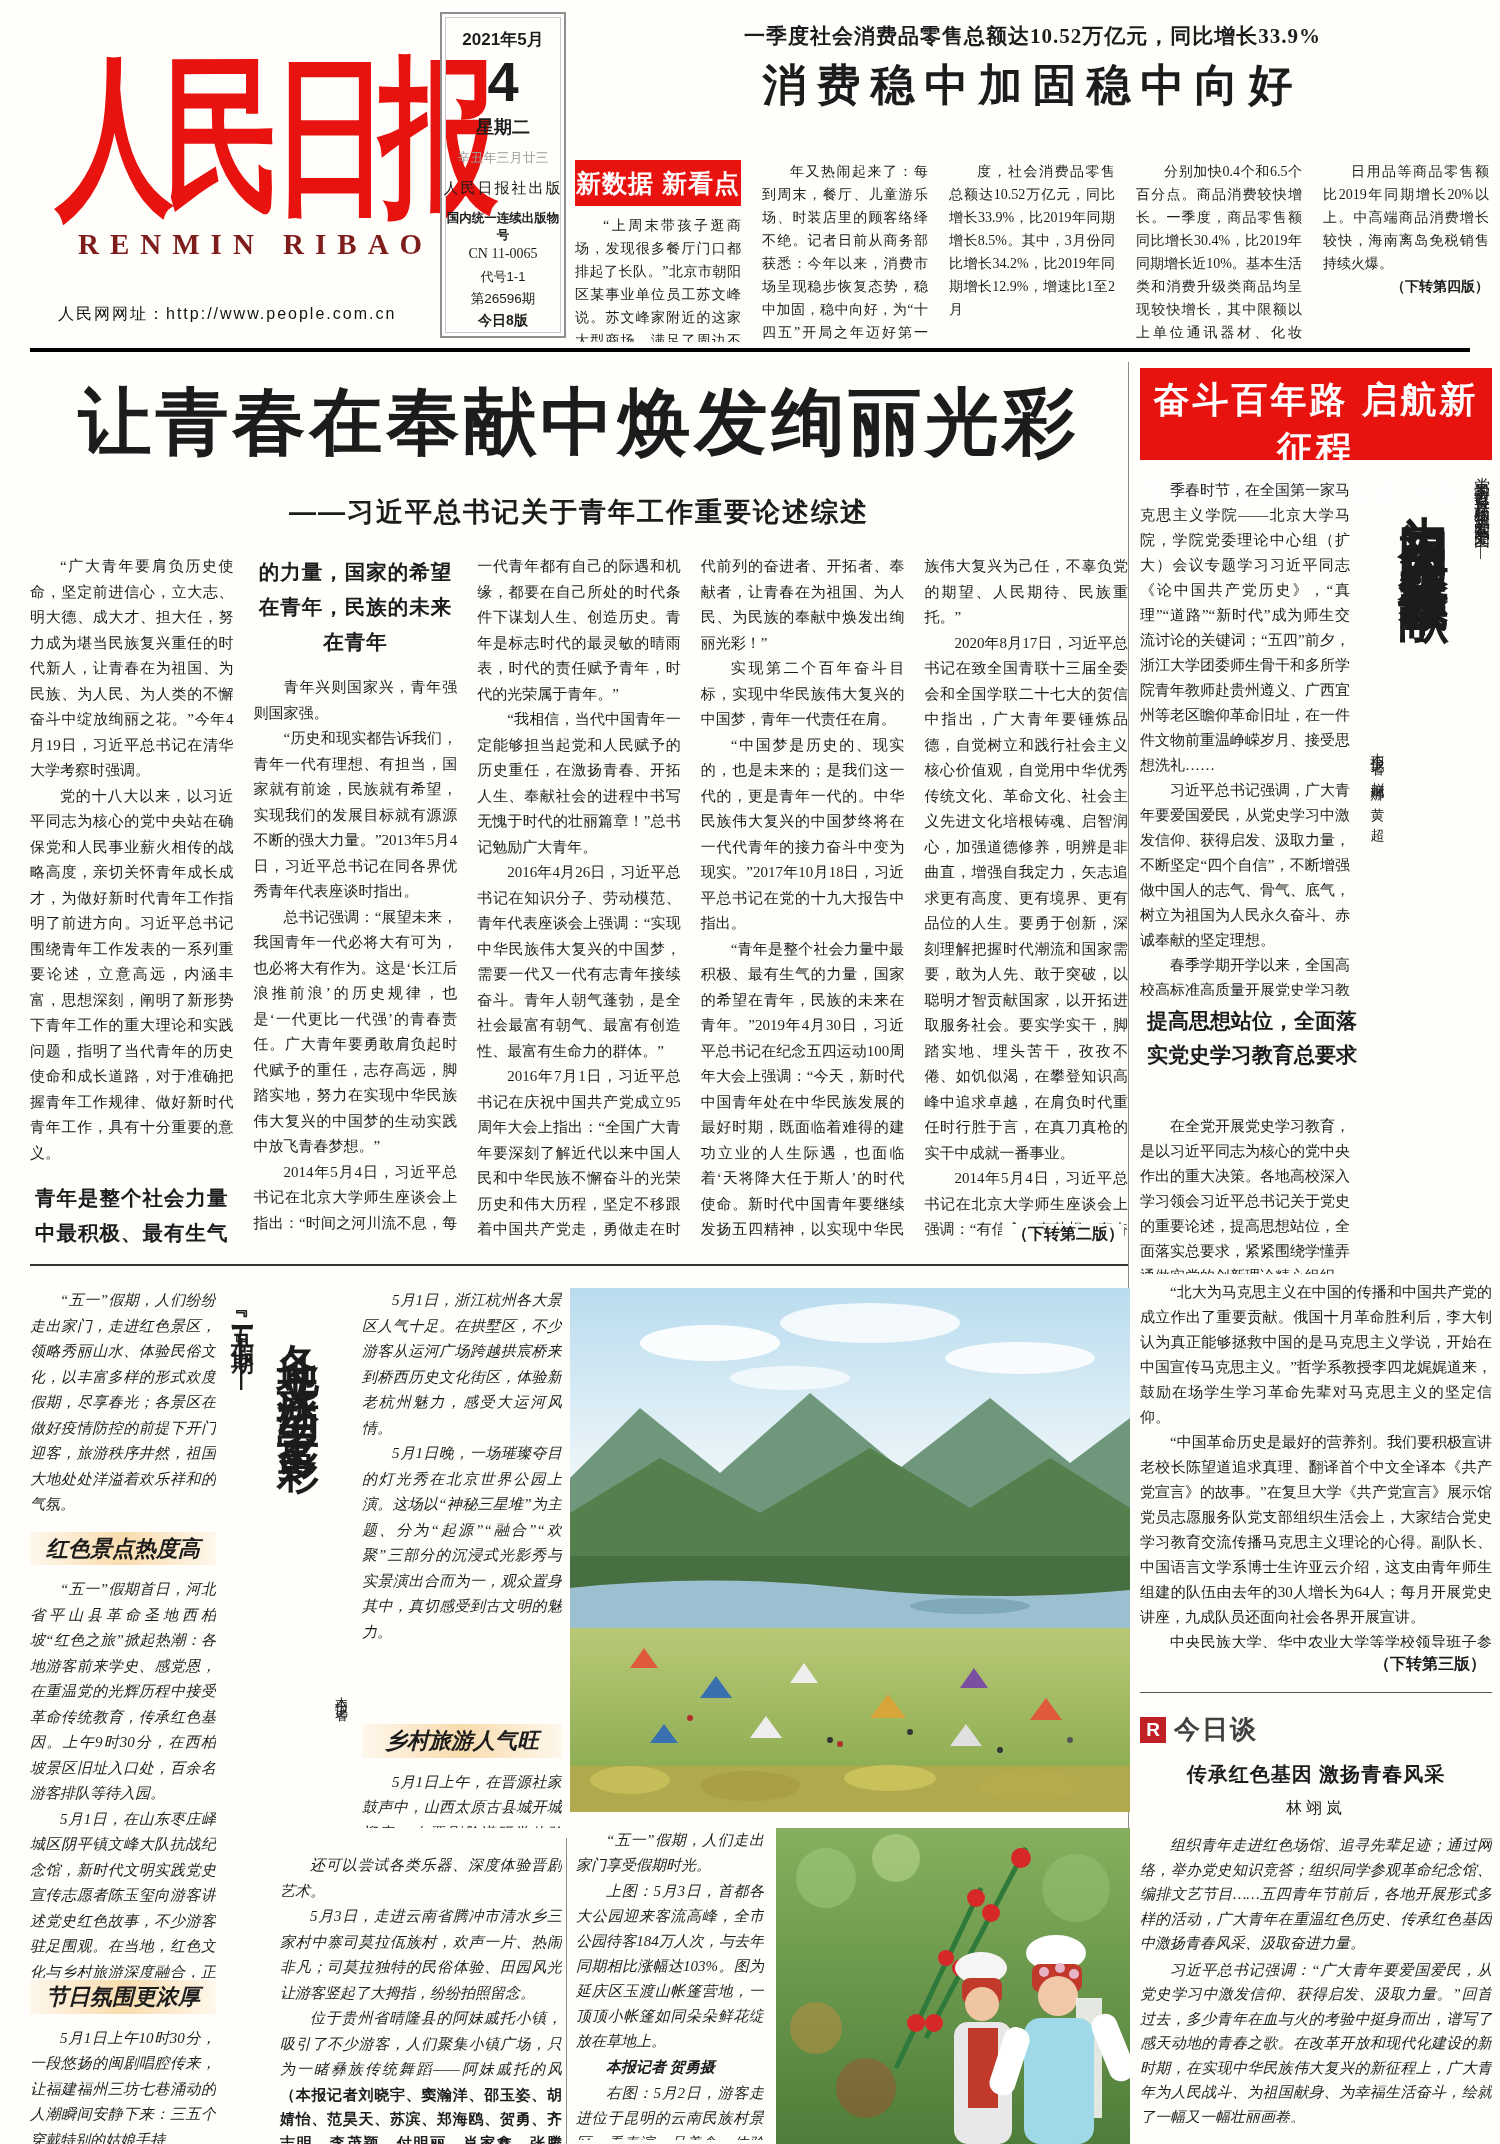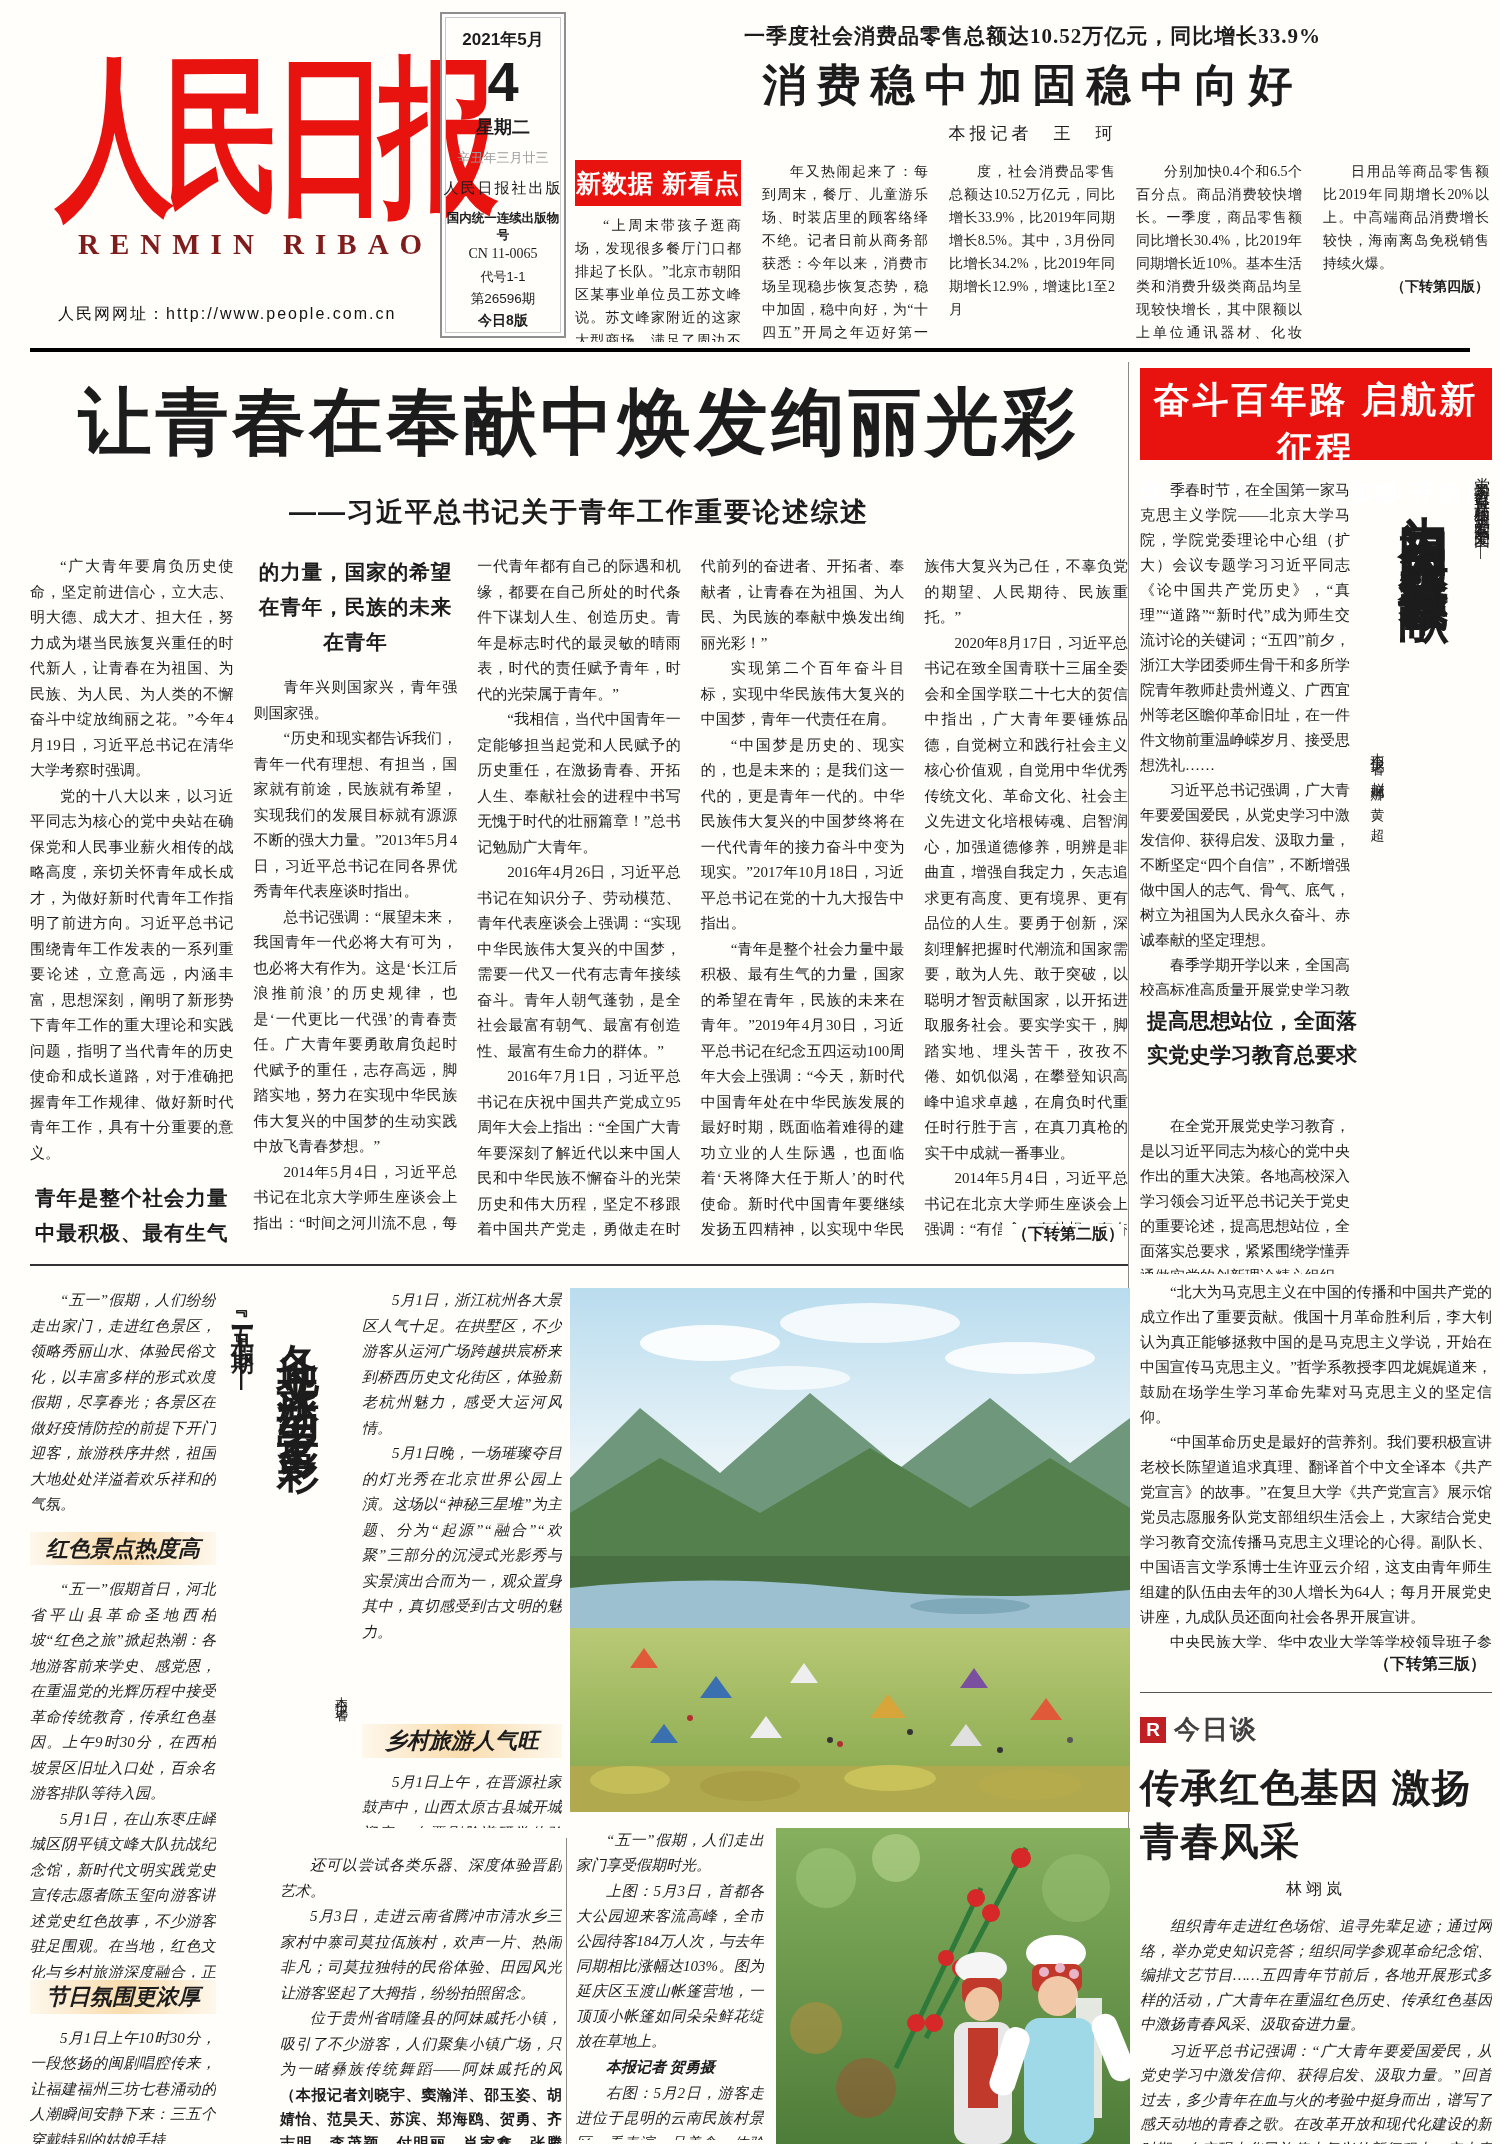--- a/index.html
+++ b/index.html
@@ -59,21 +59,21 @@
   .vert{writing-mode:vertical-rl;}
   .sb-bighead{font-family:"Liberation Sans",sans-serif;font-weight:900;font-size:50px;letter-spacing:6px;}
   .sb-eyebrow{font-size:16px;letter-spacing:3px;}
   .sb-byline{font-size:14px;letter-spacing:3px;color:#222;}
   .sb-subhead{font-family:"Liberation Sans",sans-serif;font-weight:700;font-size:21px;line-height:34px;
               text-align:center;}
   .jrt-label-row{display:flex;align-items:center;gap:8px;}
   .jrt-r{width:26px;height:26px;background:#c01f24;color:#fff;font-family:"Liberation Sans",sans-serif;
          font-weight:900;font-size:19px;text-align:center;line-height:26px;}
   .jrt-name{color:#404040;font-family:"Liberation Sans",sans-serif;font-weight:900;font-size:26px;letter-spacing:2px;}
-  .jrt-head{font-family:"Liberation Sans",sans-serif;font-weight:900;font-size:39px;text-align:left;letter-spacing:1px;}
+  .jrt-head{font-family:"Liberation Sans",sans-serif;font-weight:900;font-size:20px;text-align:center;letter-spacing:1px;}
   .jrt-author{font-size:16px;text-align:center;letter-spacing:4px;}
   .jrt-body{font-size:15px;line-height:24.5px;text-align:justify;font-style:italic;overflow:hidden;}
   .jrt-body p{margin-bottom:2px;}
   
   .ft-text{font-size:15px;line-height:25.5px;text-align:justify;overflow:hidden;font-style:italic;}
   .ft-h{font-family:"Liberation Sans",sans-serif;font-weight:700;font-size:22px;text-align:center;
         text-indent:0;margin:14px 0 12px 0;padding:4px 0;
         background:linear-gradient(90deg,rgba(250,221,175,.2),#f9dcae,rgba(250,221,175,.2));}
   .ft-tag{font-family:"Liberation Sans",sans-serif;font-weight:700;font-size:23px;letter-spacing:6px;}
   .ft-bighead{font-family:"Liberation Sans",sans-serif;font-weight:900;font-size:42px;letter-spacing:12px;}
@@ -105,21 +105,20 @@
     <div class="db-issnl">国内统一连续出版物号</div>
     <div class="db-issn">CN 11-0065</div>
     <div class="db-code">代号1-1</div>
     <div class="db-issue">第26596期</div>
     <div class="db-pages">今日8版</div>
   </div>
 
   <div class="abs" style="left:575px;top:10px;width:915px;height:332px;">
     <div class="abs ts-eyebrow" style="left:0;top:12px;width:915px;">一季度社会消费品零售总额达10.52万亿元，同比增长33.9%</div>
     <div class="abs ts-head" style="left:0;top:46px;width:915px;">消费稳中加固稳中向好</div>
-    <div class="abs ts-byline" style="left:0;top:112px;width:915px;">本报记者　王　珂</div>
     <div class="ts-col" style="left:0;top:150px;">
       <div class="badge">新数据 新看点</div>
       <p>“上周末带孩子逛商场，发现很多餐厅门口都排起了长队。”北京市朝阳区某事业单位员工苏文峰说。苏文峰家附近的这家大型商场，满足了周边不少居民的购物需求，生意红火。受新冠肺炎疫情影响，商场一度冷清，今</p>
     </div>
     <div class="ts-col" style="left:187px;top:150px;">
       <p>年又热闹起来了：每到周末，餐厅、儿童游乐场、时装店里的顾客络绎不绝。记者日前从商务部获悉：今年以来，消费市场呈现稳步恢复态势，稳中加固，稳中向好，为“十四五”开局之年迈好第一步、见到新气象打下坚实基础。一季</p>
     </div>
     <div class="ts-col" style="left:374px;top:150px;">
       <p>度，社会消费品零售总额达10.52万亿元，同比增长33.9%，比2019年同期增长8.5%。其中，3月份同比增长34.2%，比2019年同期增长12.9%，增速比1至2月</p>
     </div>

